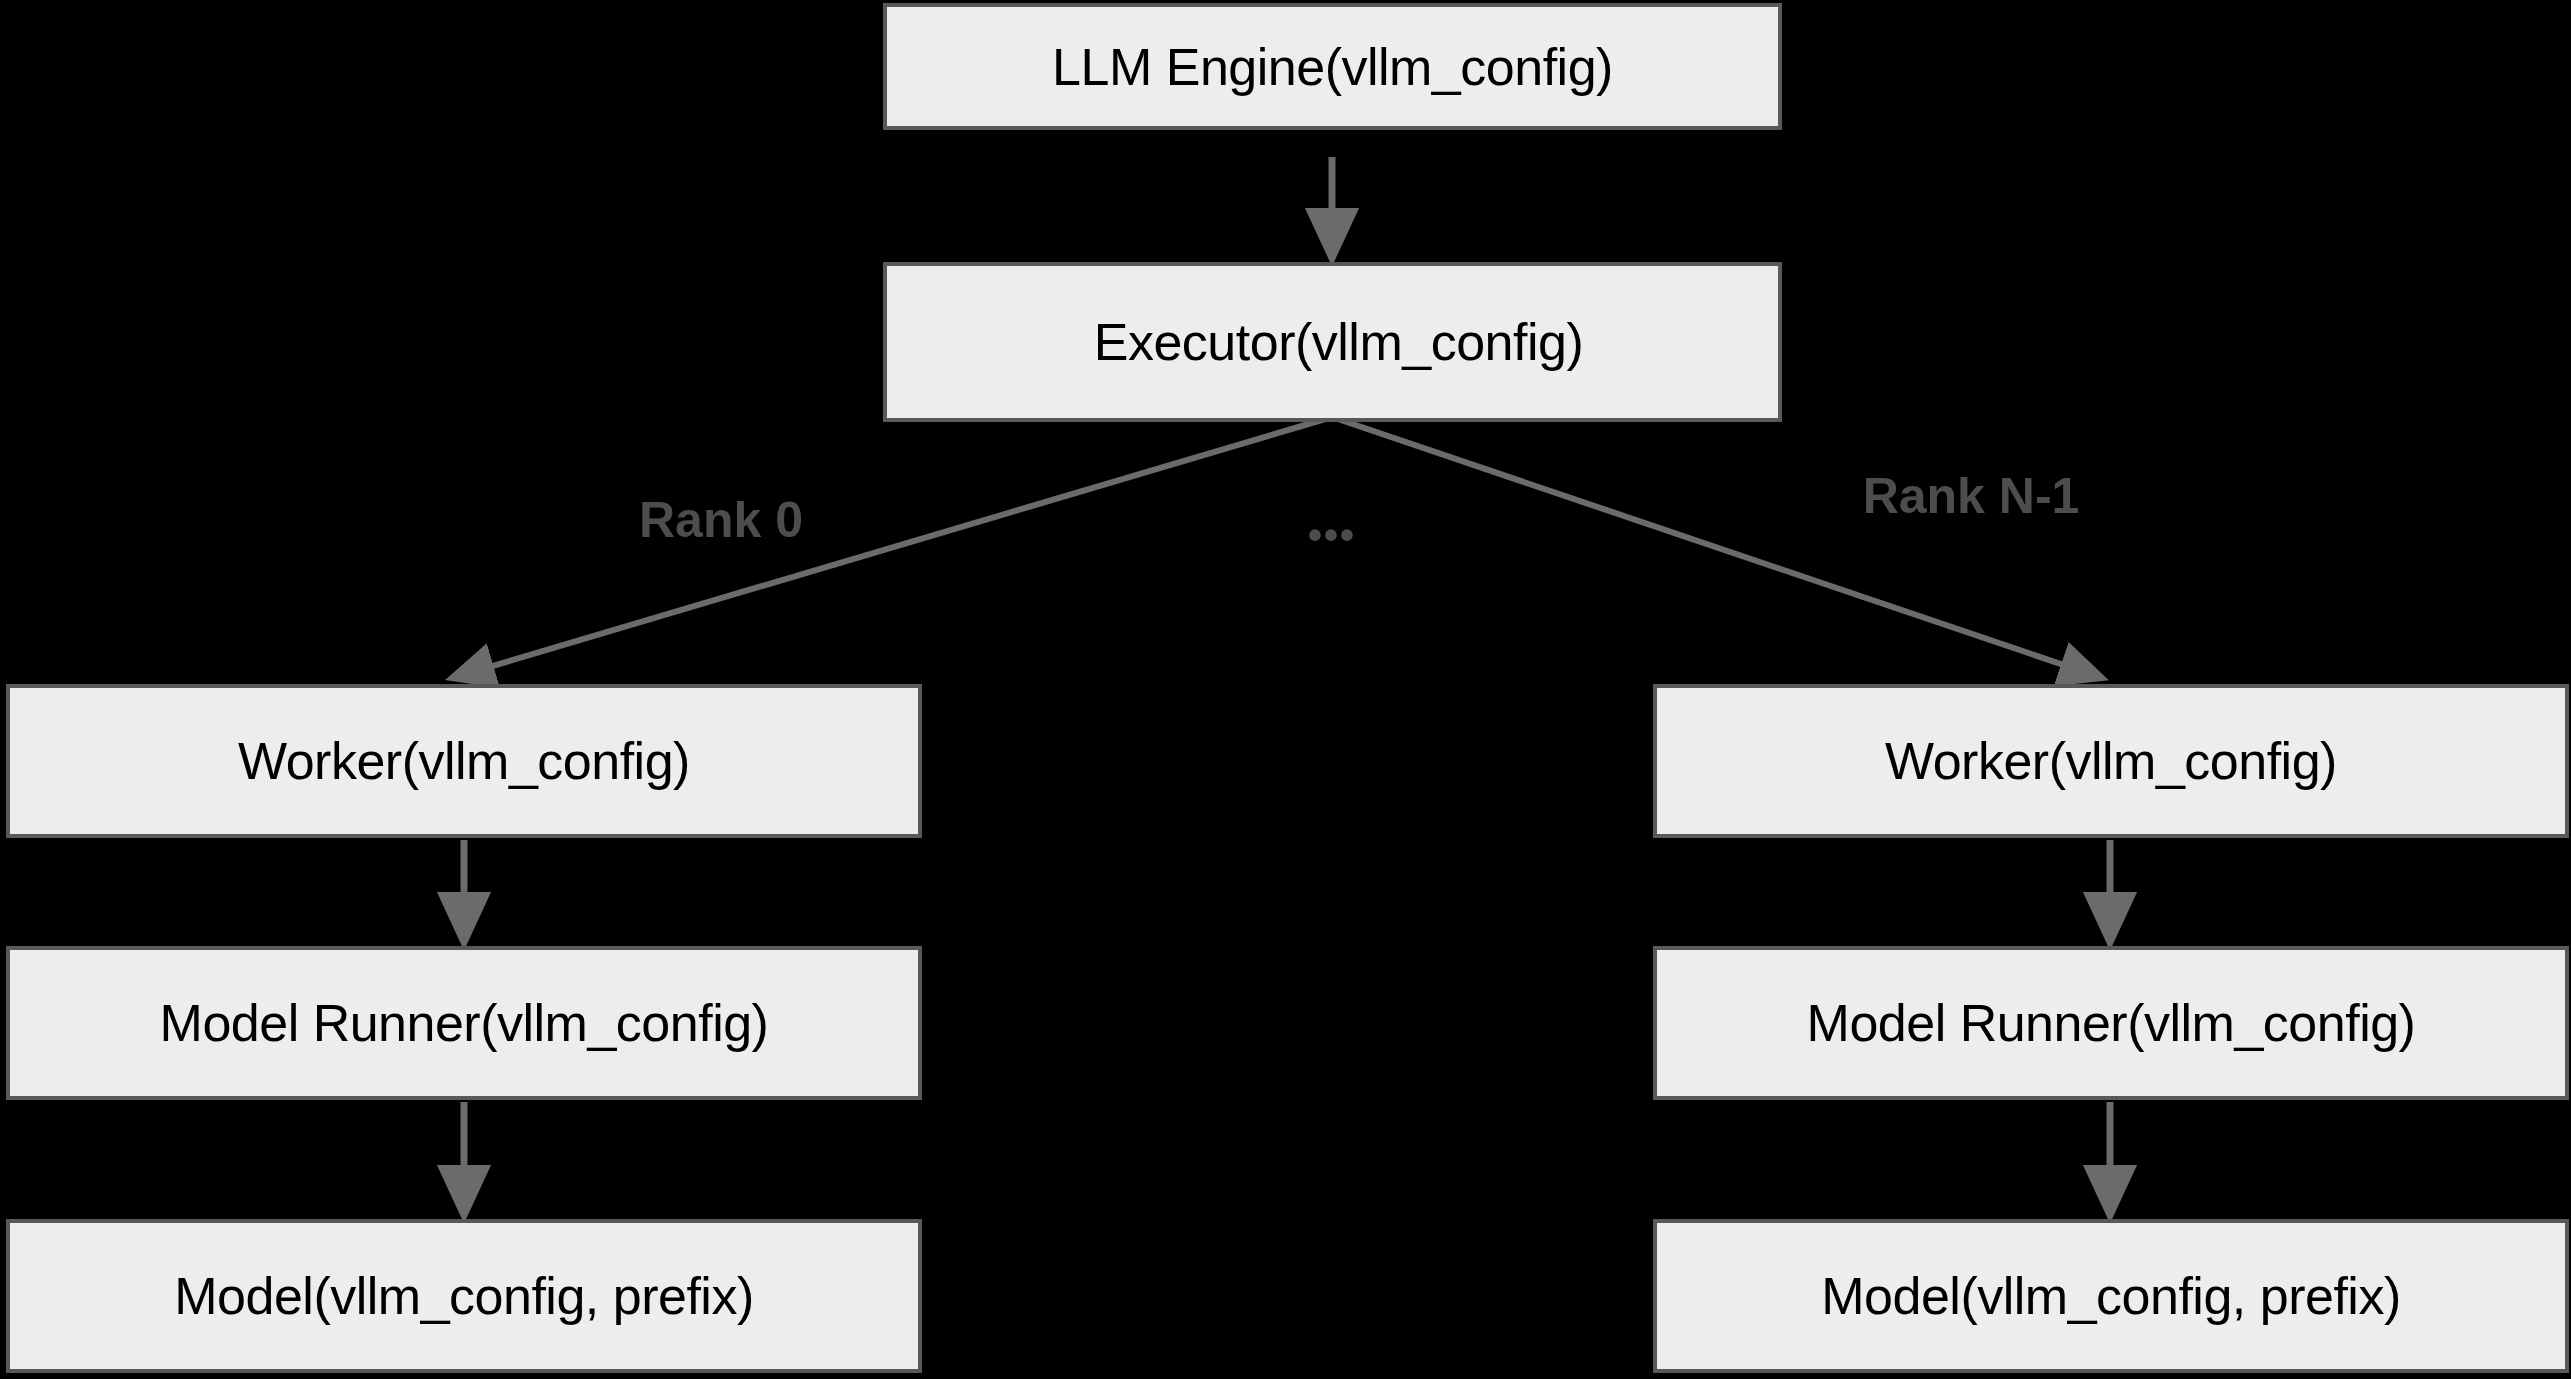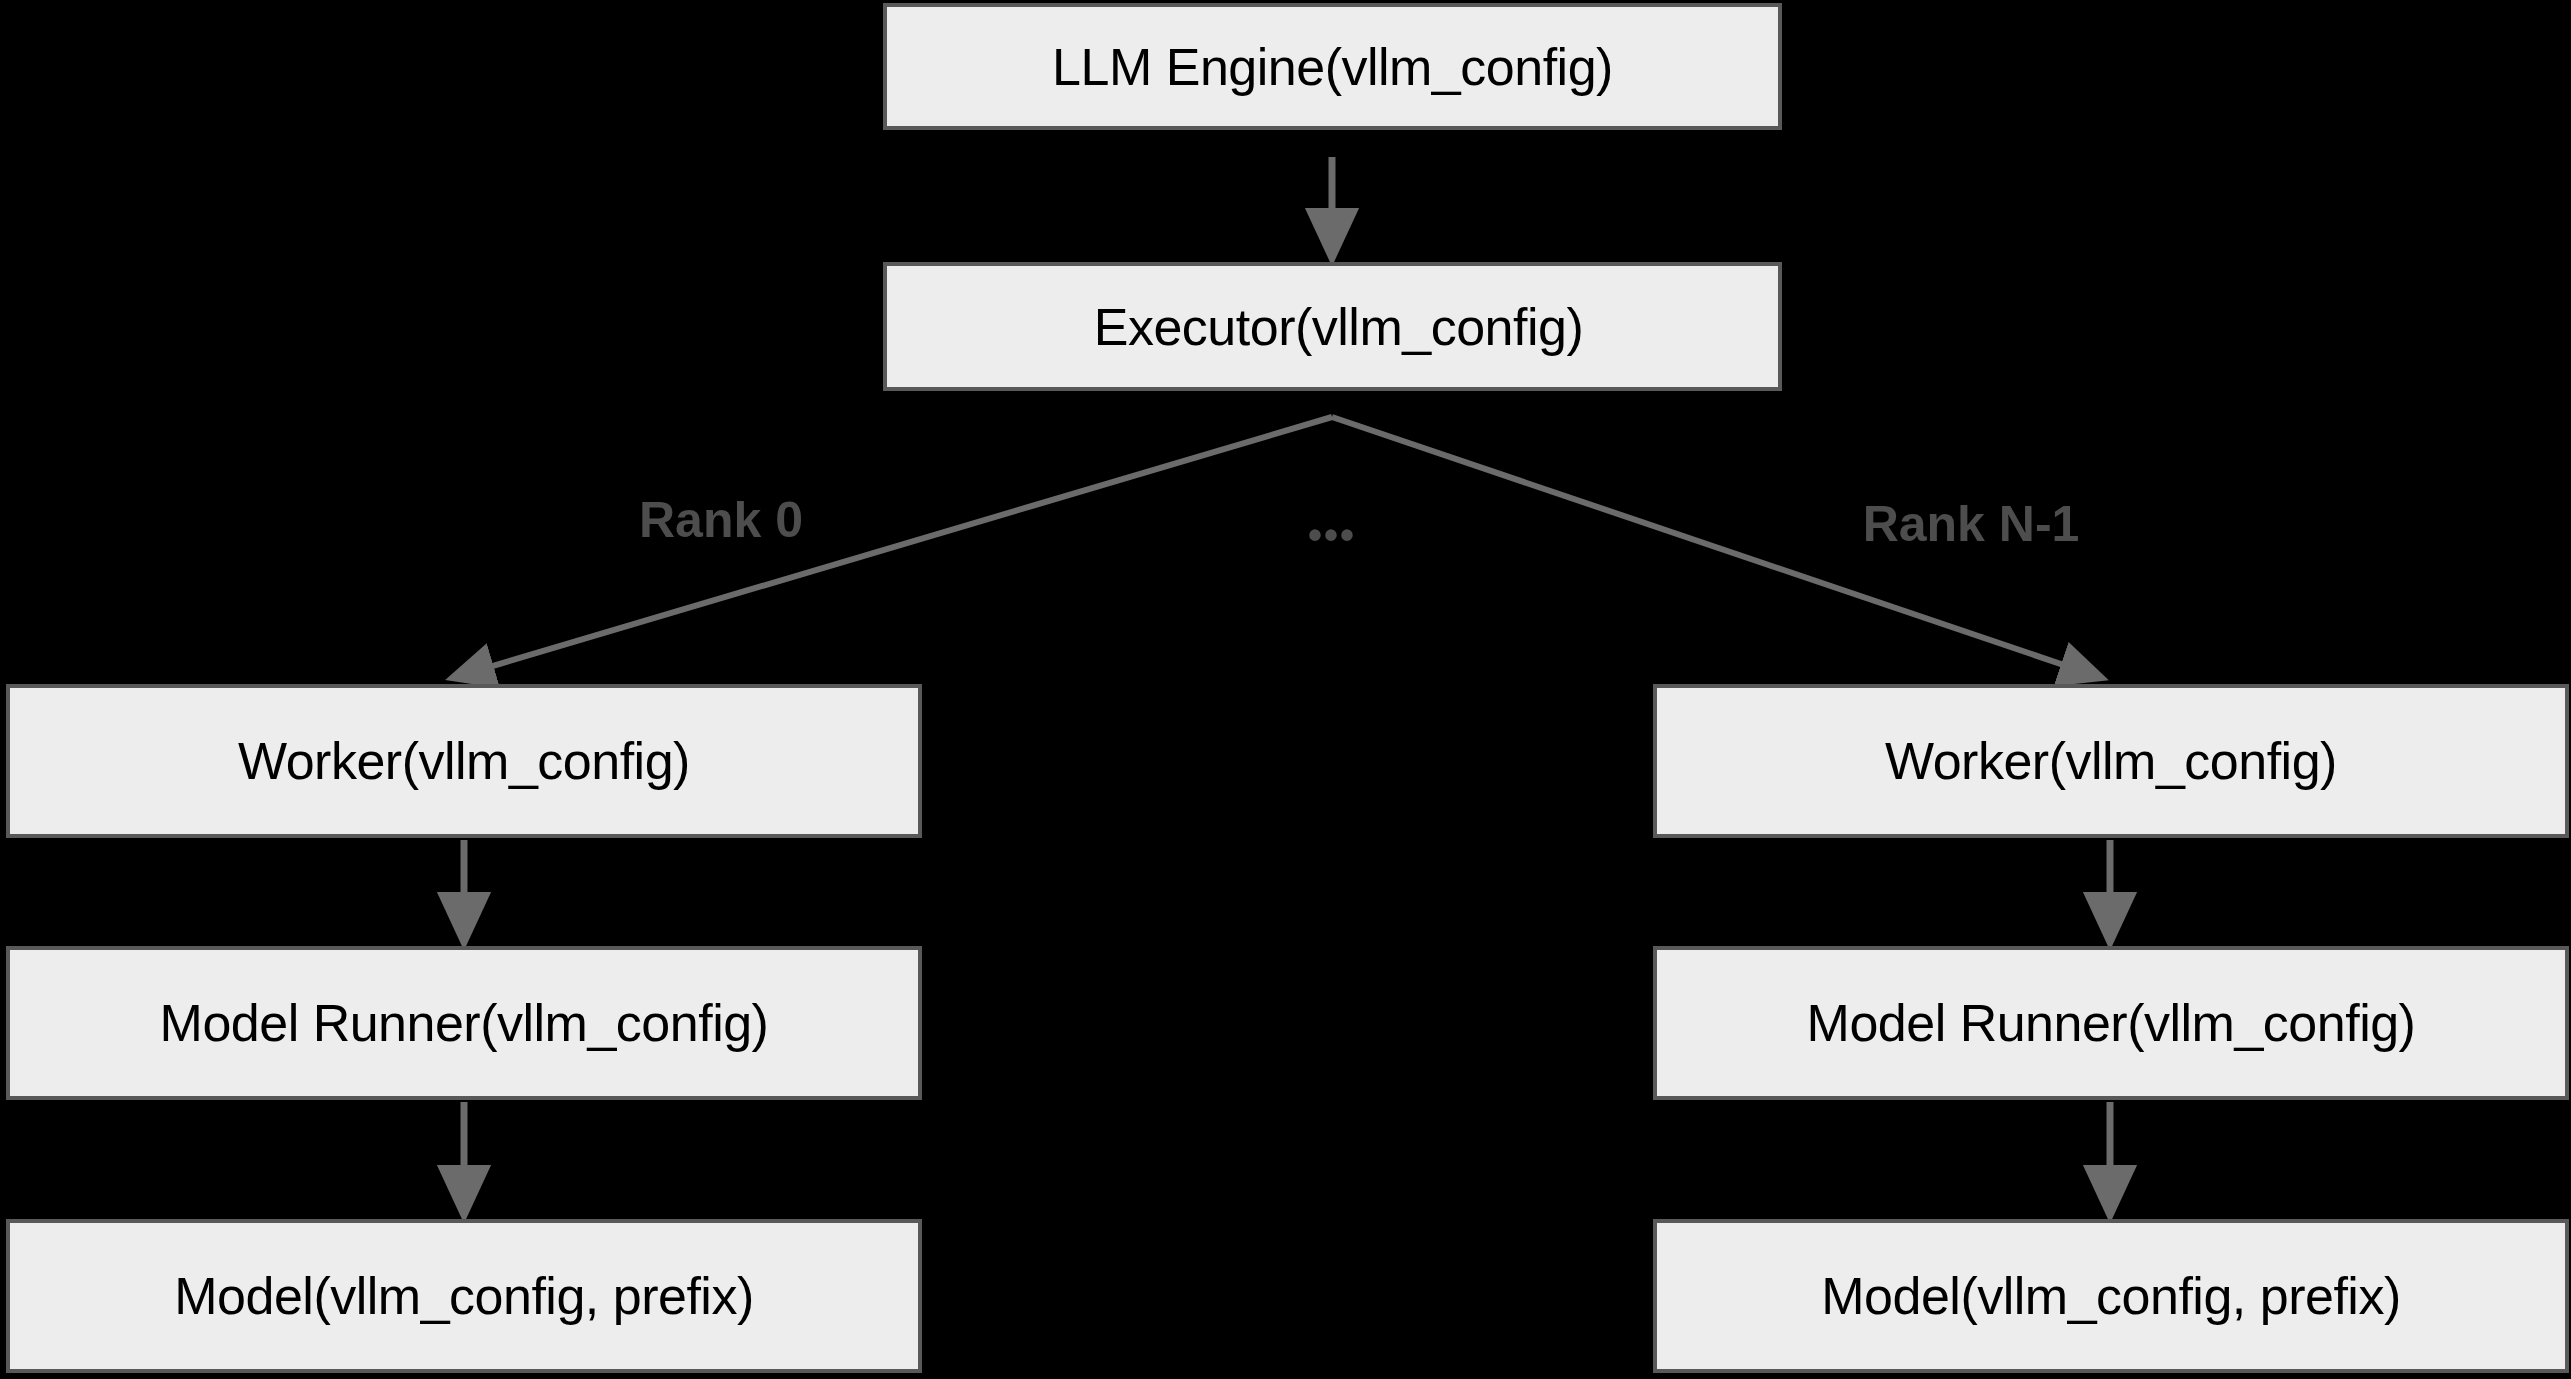--- a/index.html
+++ b/index.html
@@ -78,29 +78,29 @@
 
     <line x1="2110" y1="840" x2="2110" y2="942" stroke="#6b6b6b" stroke-width="7" marker-end="url(#arrowhead)"></line>
 
     <line x1="2110" y1="1102" x2="2110" y2="1215" stroke="#6b6b6b" stroke-width="7" marker-end="url(#arrowhead)"></line>
   </svg>
 
   <div class="node" style="left:883px; top:3px; width:899px; height:127px;">
     <span>LLM Engine(vllm_config)</span>
   </div>
 
-  <div class="node" style="left:883px; top:262px; width:899px; height:129px;padding-left:12px;">
+  <div class="node" style="left:883px; top:262px; width:899px; height:160px;padding-left:12px;">
     <span>Executor(vllm_config)</span>
   </div>
 
   <div class="edge-label" style="left:721px; top:520px;">Rank 0</div>
 
   <div class="edge-label ellipsis" style="left:1332px; top:535px;">•••</div>
 
-  <div class="edge-label" style="left:1971px; top:524px;">Rank N-1</div>
+  <div class="edge-label" style="left:1971px; top:496px;">Rank N-1</div>
 
   <div class="node" style="left:6px; top:684px; width:916px; height:154px;">
     <span>Worker(vllm_config)</span>
   </div>
 
   <div class="node" style="left:6px; top:946px; width:916px; height:154px;">
     <span>Model Runner(vllm_config)</span>
   </div>
 
   <div class="node" style="left:6px; top:1219px; width:916px; height:154px;">

